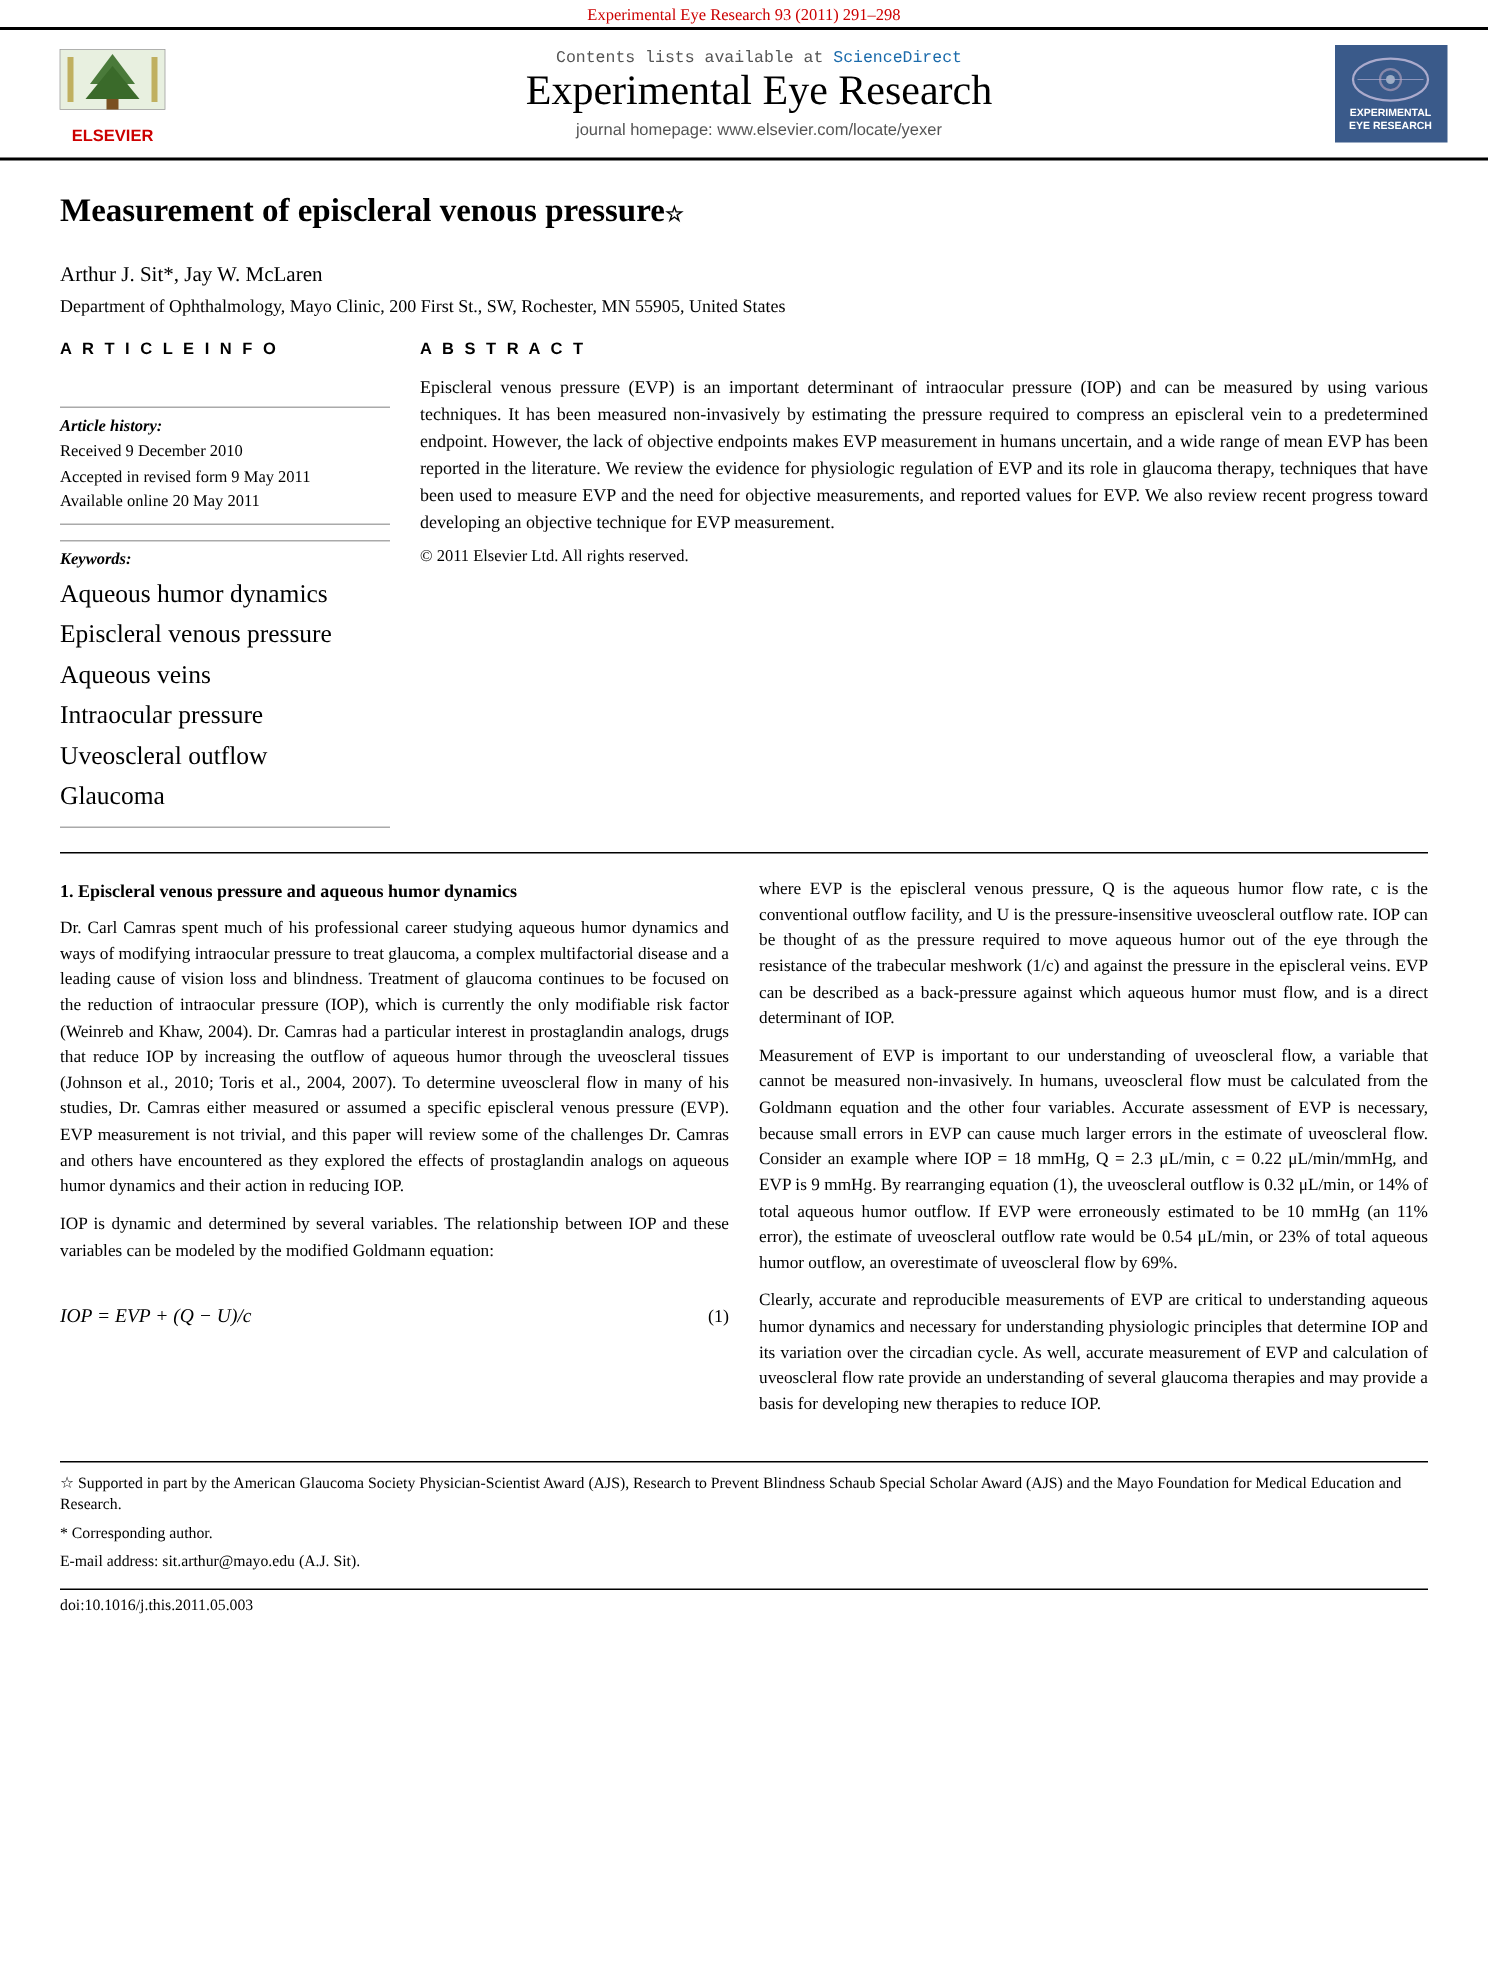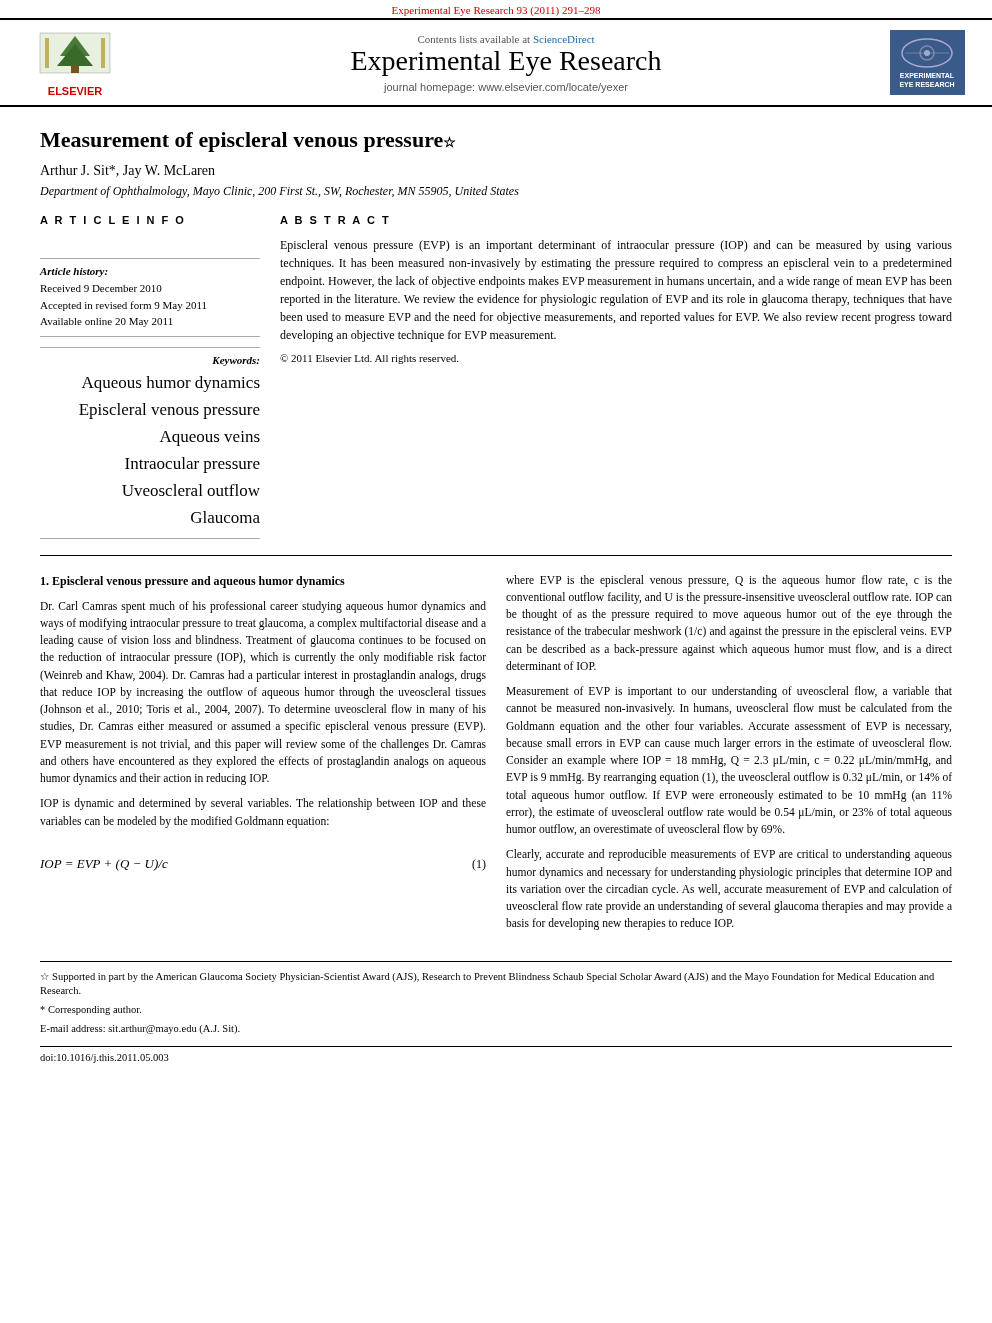--- a/index.html
+++ b/index.html
@@ -42,21 +42,21 @@
       display: flex;
       flex-direction: column;
       align-items: center;
       justify-content: center;
     }
 
     .sciencedirect-line {
       font-size: 11px;
       color: #555;
       margin-bottom: 0;
-      font-family: Liberation Serif, serif;
+      font-family: Liberation Mono, monospace;
     }
 
     .journal-title-banner {
       font-size: 28px;
       font-family: "Times New Roman", serif;
       font-weight: normal;
       color: #000;
       margin-bottom: 4px;
     }
 
@@ -92,33 +92,32 @@
     
     .main-content {
       padding: 20px 40px 20px 40px;
     }
 
     
     .article-title {
       font-size: 22px;
       font-weight: bold;
       font-family: "Times New Roman", serif;
-      margin-bottom: 10px;
+      margin-bottom: 23px;
       color: #000;
     }
 
     .authors {
       font-size: 14px;
       margin-bottom: 5px;
       color: #000;
     }
 
     .affiliation {
       font-size: 12px;
-      font-style: italic;
       margin-bottom: 15px;
       color: #000;
     }
 
     
     .two-col {
       display: flex;
       gap: 20px;
       margin-bottom: 16px;
     }
@@ -161,21 +160,20 @@
     .info-date {
       font-size: 11px;
       color: #000;
       line-height: 1.5;
     }
 
     .keywords-box {
       border-top: 1px solid #aaa;
       border-bottom: 1px solid #aaa;
       padding: 6px 0;
-      text-align: right;
     }
 
     .keyword-item {
       font-size: 17px;
       color: #000;
       line-height: 1.6;
     }
 
     .abstract-text {
       font-size: 12px;

